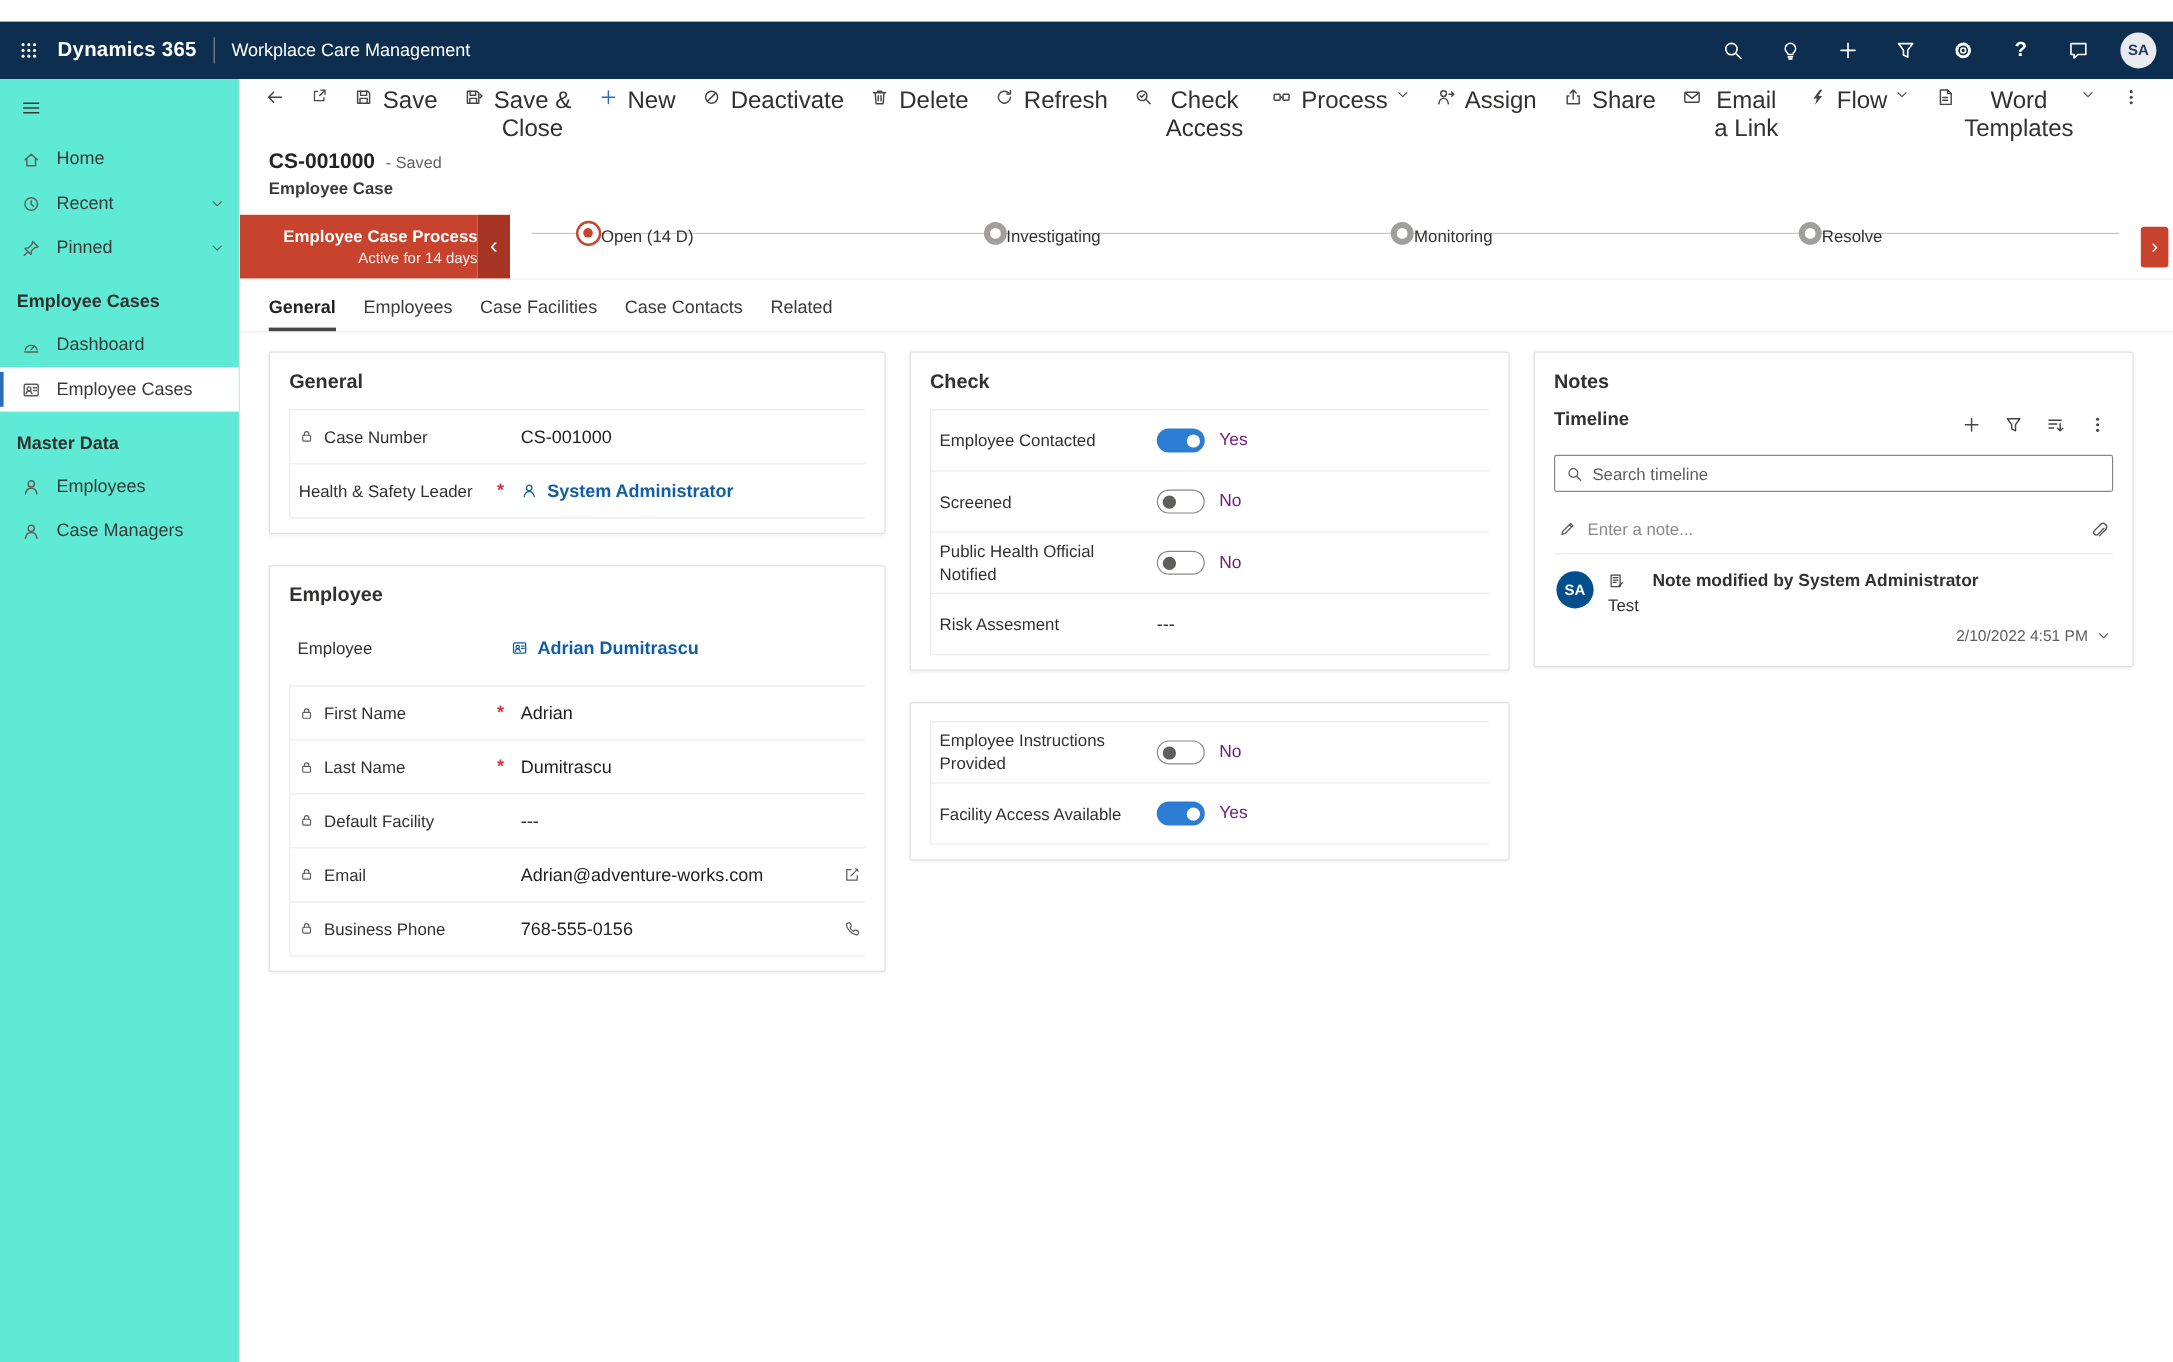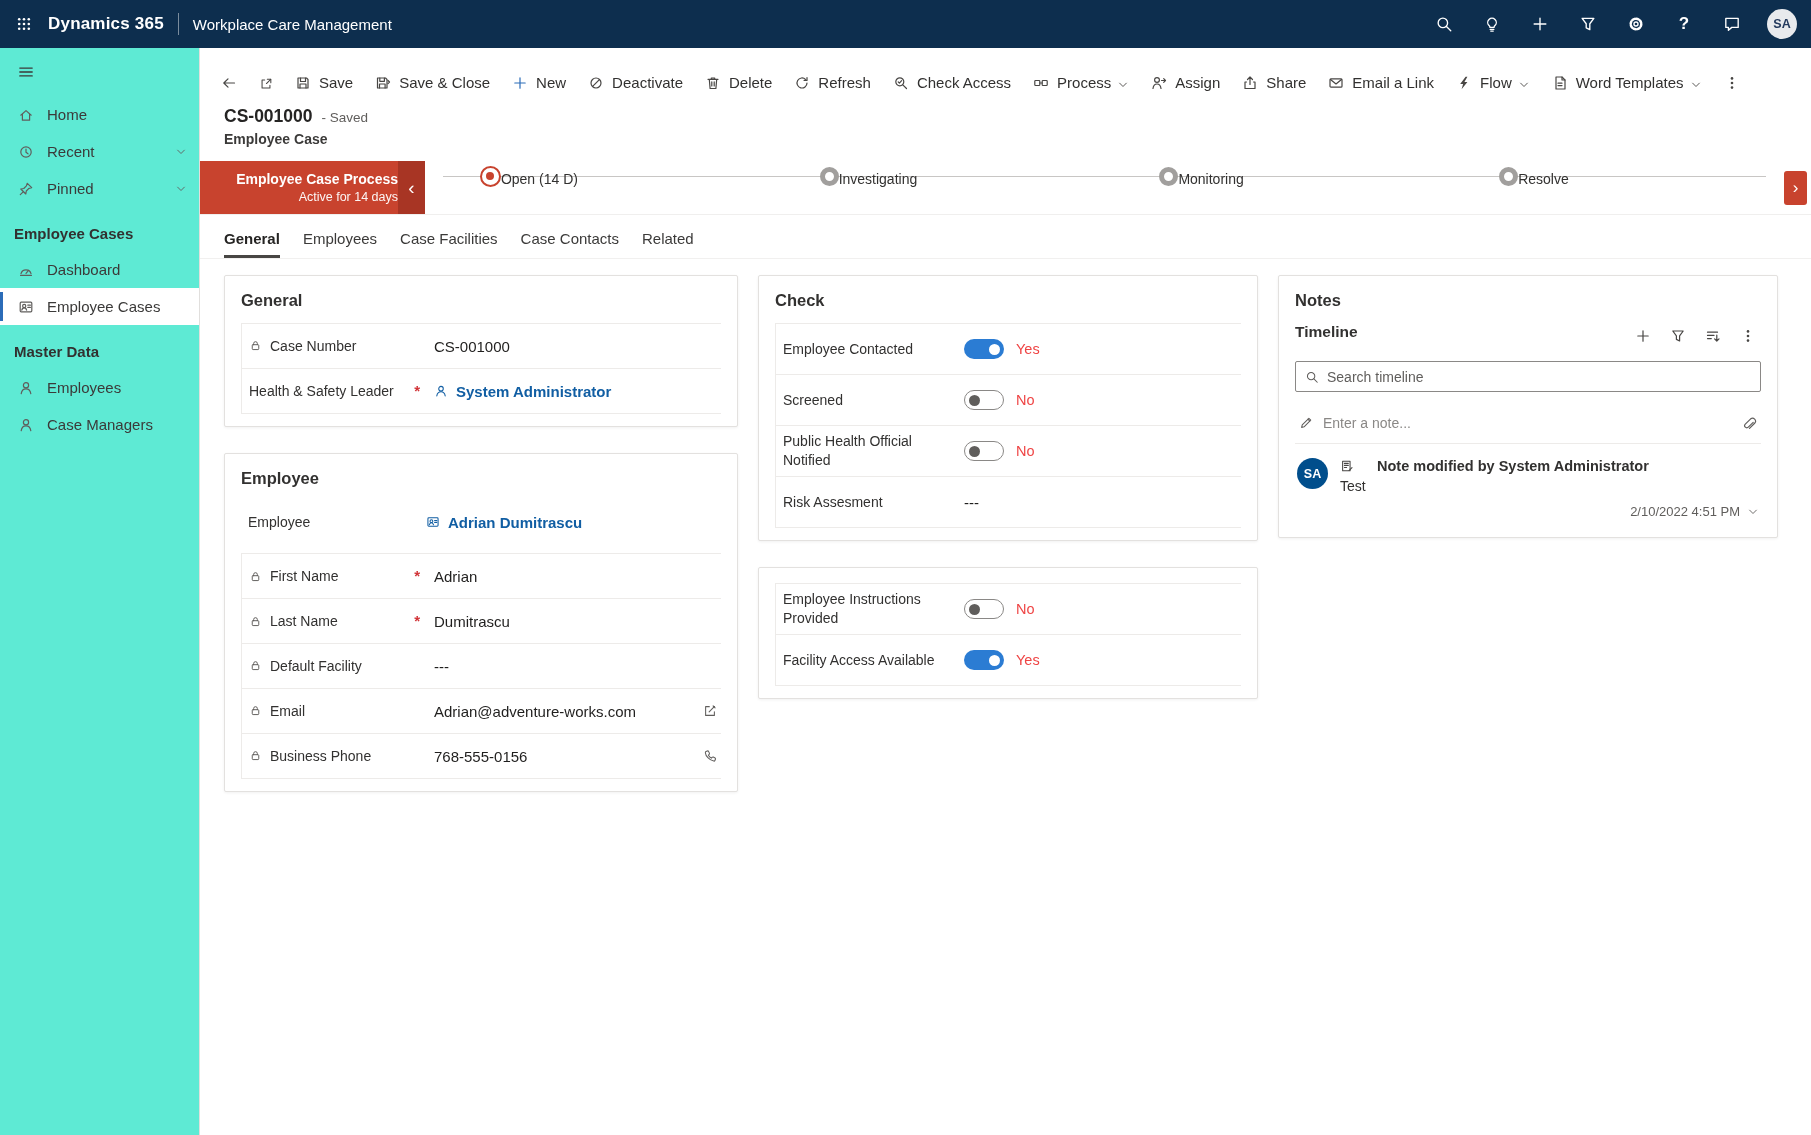--- a/index.html
+++ b/index.html
@@ -12,21 +12,21 @@
   button{font-family:inherit;background:none;border:none;color:inherit;cursor:pointer;}
   input{font-family:inherit;}
   svg.ic{fill:none;stroke:currentColor;stroke-width:1.2;stroke-linecap:round;stroke-linejoin:round;width:16px;height:16px;flex:none;}
   svg.ic .f{fill:currentColor;stroke:none;}
   .ic13{width:13px !important;height:13px !important;}
   .ic14{width:14px !important;height:14px !important;}
   .ic12{width:12px !important;height:12px !important;}
   .ic18{width:18px !important;height:18px !important;}
 
   
-  .topbar{height:48px;background:var(--navy);color:#fff;display:flex;align-items:center;justify-content:space-between;padding-right:14px;}
+  .topbar{height:48px;background:var(--navy);color:#fff;display:flex;align-items:center;justify-content:space-between;padding-right:14px;margin-top:18px;}
   .topbar-left{display:flex;align-items:center;}
   .waffle-btn{width:48px;height:48px;display:flex;align-items:center;justify-content:center;color:#fff;}
   .app-name{font-size:17px;font-weight:700;letter-spacing:.2px;margin-right:14px;}
   .tb-divider{width:1px;height:22px;background:rgba(255,255,255,.45);margin-right:14px;}
   .area-name{font-size:15px;cursor:pointer;}
   .topbar-right{display:flex;align-items:center;gap:6px;}
   .tb-icon{width:42px;height:42px;display:flex;align-items:center;justify-content:center;color:#fff;}
   .tb-help{font-size:17px;font-weight:700;}
   .tb-avatar{width:30px;height:30px;border-radius:50%;background:#e8eaed;color:#243a5e;font-size:12.5px;font-weight:700;display:flex;align-items:center;justify-content:center;margin-left:8px;cursor:pointer;}
 
@@ -38,21 +38,21 @@
   .sb-item .sb-ic{display:flex;color:#605e5c;}
   .sb-item.selected{background:#fff;}
   .sb-item.selected::before{content:"";position:absolute;left:0;top:4px;bottom:4px;width:3px;background:var(--accent);}
   .sb-chevron{margin-left:auto;color:#605e5c;display:flex;}
   .sb-group{font-size:15px;font-weight:700;color:#323130;padding:18px 0 9px 14px;}
 
   .main{flex:1;display:flex;flex-direction:column;background:#fff;min-width:0;}
 
   
   .cmdbar{height:50px;display:flex;align-items:center;padding:0 16px 0 10px;}
-  .cmd{display:flex;align-items:flex-end;gap:8px;padding:0 11px;height:36px;font-size:15px;color:#323130;border-radius:2px;}
+  .cmd{display:flex;align-items:flex-start;gap:8px;padding:0 11px;height:36px;font-size:20px;color:#323130;border-radius:2px;}
   .cmd svg{color:#484644;}
   .cmd .accent-ic{color:var(--accent);}
   .cmd-chev{color:#605e5c;margin-left:-2px;}
 
   
   .page-head{padding:8px 0 10px 24px;}
   .ph-line1{display:flex;align-items:baseline;gap:9px;}
   .ph-id{font-size:17.5px;font-weight:700;color:#252423;}
   .ph-status{font-size:13.5px;color:#605e5c;}
   .ph-entity{font-size:14px;font-weight:700;color:#3b3a39;margin-top:4px;}
@@ -102,21 +102,21 @@
   .lookup-row .f-label{width:178px;}
 
   
   .toggle-fields .field-row{min-height:51px;}
   .toggle-fields .f-label{width:181px;}
   .toggle{width:40px;height:20px;border-radius:11px;position:relative;cursor:pointer;flex:none;}
   .toggle.off{border:1px solid #8a8886;background:#fff;}
   .toggle.off .knob{position:absolute;left:4px;top:3.5px;width:11px;height:11px;border-radius:50%;background:#605e5c;}
   .toggle.on{background:var(--toggle-on);}
   .toggle.on .knob{position:absolute;right:4px;top:4.5px;width:11px;height:11px;border-radius:50%;background:#fff;}
-  .toggle-state{margin-left:12px;font-size:14.5px;color:#ef4444;}
+  .toggle-state{margin-left:12px;font-size:14.5px;color:#701a75;}
 
   
   .tl-head{display:flex;align-items:flex-start;margin-bottom:12px;}
   .tl-title{font-size:15.5px;font-weight:600;color:#323130;}
   .tl-icons{margin-left:auto;display:flex;gap:9px;}
   .tl-icons button{width:26px;height:26px;display:flex;align-items:center;justify-content:center;color:#484644;}
   .tl-search{display:flex;align-items:center;gap:8px;border:1px solid #8a8886;border-radius:2px;height:31px;padding:0 9px;margin-bottom:10px;}
   .tl-search svg{color:#605e5c;}
   .tl-search input{flex:1;border:none;outline:none;font-size:14px;color:#323130;background:transparent;}
   .tl-search input::placeholder{color:#605e5c;}

